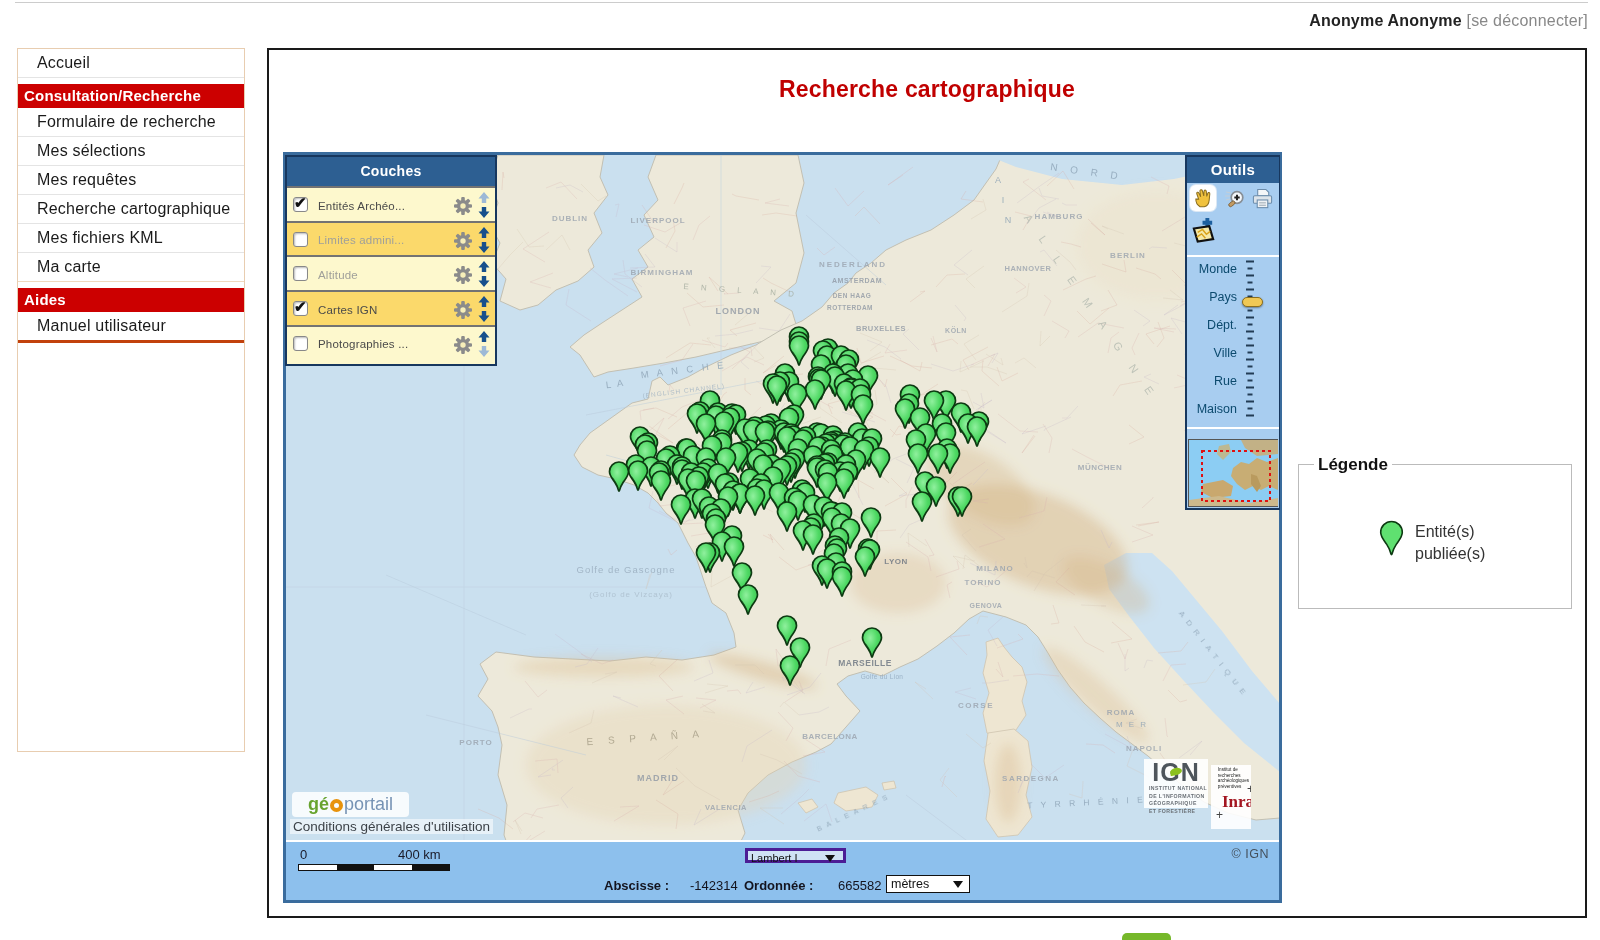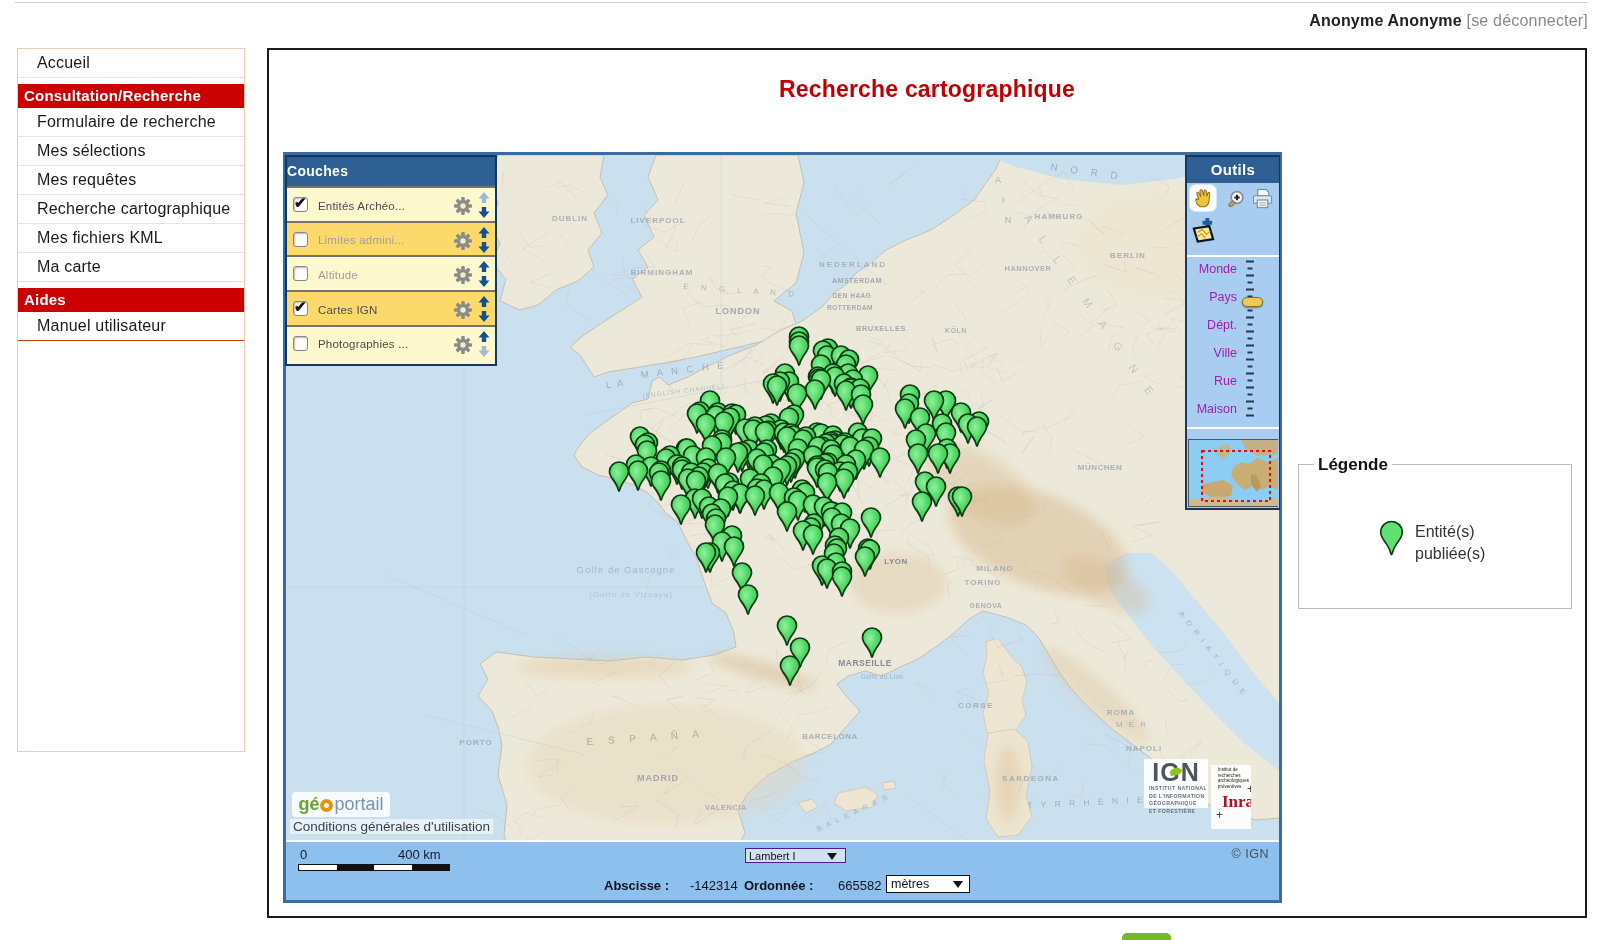--- a/index.html
+++ b/index.html
@@ -14,51 +14,51 @@
 .mh{font-size:15px;color:#fff;font-weight:bold;background:#cc0000;padding:3px 4px 4px 6px;margin-top:6px;letter-spacing:0.2px}
 .mh:first-child{margin-top:0}
 
 .content{position:absolute;left:267px;top:48px;width:1320px;height:870px;border:2px solid #1a1a1a;background:#fff}
 .title{position:absolute;left:0;top:26px;width:100%;text-align:center;font-size:23px;font-weight:bold;color:#c00000;letter-spacing:0.2px}
 
 .mapframe{position:absolute;left:14px;top:102px;width:999px;height:751px;border:3px solid #3a6c9d;background:#bfd9ec}
 .mapsvg{position:absolute;left:0;top:0;width:993px;height:745px}
 
 .couches{position:absolute;left:-1px;top:0px;width:212px;border:2px solid #17375e;background:#fdf8cd;padding-bottom:5px}
-.c-head{background:#2d5f92;color:#fff;font-weight:bold;font-size:14px;text-align:left;padding:6px 0 7px 0;letter-spacing:0.3px}
+.c-head{background:#2d5f92;color:#fff;font-weight:bold;font-size:14px;text-align:center;padding:6px 0 7px 0;letter-spacing:0.3px}
 .c-row{height:34.7px;border-top:2px solid #737373;position:relative}
 .c-row.gold{background:#fbd96b}.c-row.pale{background:#fdf8cd}
 .cb{position:absolute;left:6px;top:9px;width:15px;height:15px;background:#fff;border:1px solid #888;border-radius:3px;box-shadow:inset 1px 1px 2px #bbb}
 .cb.on:after{content:"\2714";position:absolute;left:0px;top:-4px;font-size:15px;color:#111;font-weight:bold}
 .c-lbl{position:absolute;left:31px;top:11.5px;font-size:11.5px;color:#4a4a4a;letter-spacing:0.2px}
 .c-lbl.dim{color:#a0a09a}
 .gear{position:absolute;left:167px;top:9px}
 .arrs{position:absolute;left:191px;top:4px;line-height:0}
 
 .outils{position:absolute;right:-1px;top:0;width:95px;border:2px solid #17375e;border-right:1px solid #17375e;background:#a8cdf0}
 .o-head{background:#2d5f92;color:#fff;font-weight:bold;font-size:15px;text-align:center;padding:4px 0 5px 0;letter-spacing:0.3px}
 .o-icons{height:74px;border-bottom:2px solid #fff;position:relative}
 .o-zoom{position:relative;height:172px;border-bottom:2px solid #fff}
-.o-zoom .zl{position:absolute;right:42px;font-size:12.5px;color:#a21caf}
+.o-zoom .zl{position:absolute;right:42px;font-size:12.5px;color:#0c4a6e}
 .o-mini{position:relative;height:68px;background:#92cdf2;border:1px solid #555;margin:10px 1px 1px 1px}
 
 .mapbar{position:absolute;left:0;bottom:0;width:993px;height:60px;background:#8dc0ed;border-top:2px solid #fff}
 .scale0{position:absolute;left:14px;top:5px;font-size:13px;color:#1a1a28}
 .scale400{position:absolute;left:112px;top:5px;font-size:13px;color:#1a1a28}
 .scalebar{position:absolute;left:12px;top:22px;width:152px;height:7px;border:1px solid #111;display:flex}
 .scalebar i{flex:1}.sb-w{background:#fff}.sb-b{background:#111}
-.sel1{position:absolute;left:459px;top:6px;width:101px;height:15px;background:#cfe2f4;border:1px solid #4c1d95;font-size:11px;color:#111;padding:0px 3px;line-height:14px}
+.sel1{position:absolute;left:459px;top:6px;width:101px;height:15px;background:#cfe2f4;border:3px solid #4c1d95;font-size:11px;color:#111;padding:0px 3px;line-height:14px}
 .sel1:after{content:"";position:absolute;right:8px;top:4px;border-left:5px solid transparent;border-right:5px solid transparent;border-top:7px solid #111}
 .coords{position:absolute;left:0;top:36px;width:993px;font-size:13px;color:#14141f}
 .coords b{font-weight:bold}
 .sel2{position:absolute;left:600px;top:-3px;width:84px;height:18px;background:#fff;border:1px solid #111;font-size:12.5px;color:#111;padding:1px 4px}
 .sel2:after{content:"";position:absolute;right:6px;top:5px;border-left:5px solid transparent;border-right:5px solid transparent;border-top:7px solid #111}
 .cign{position:absolute;right:10px;top:5px;font-size:12.5px;color:#44505c;letter-spacing:0.5px}
 
-.geop{position:absolute;left:6px;top:637px;width:98px;height:25px;background:rgba(255,255,255,0.85);border-radius:4px;font-size:18px;line-height:24px;text-align:center}
+.geop{position:absolute;left:6px;top:637px;width:117px;height:25px;background:rgba(255,255,255,0.85);border-radius:4px;font-size:18px;line-height:24px;text-align:center}
 .geop .g1{color:#67a32e;font-weight:bold}
 .geop .g2{display:inline-block;width:13px;height:13px;border:4px solid #e8930c;border-radius:50%;vertical-align:-2px;margin:0 1px}
 .geop .g3{color:#7693b4}
 .conds{position:absolute;left:4px;top:664px;font-size:13.5px;color:#3c4248;background:rgba(255,255,255,0.55);padding:0 3px}
 
 .legende{position:absolute;left:1029px;top:414px;width:274px;height:145px;border:1px solid #bbb}
 .legende .cap{position:absolute;left:15px;top:-10px;background:#fff;padding:0 4px;font-size:17px;font-weight:bold;color:#111}
 .legende .txt{position:absolute;left:116px;top:56px;font-size:16px;color:#333;line-height:22px}
 
 .ignlogo{position:absolute;left:858px;top:604px;width:64px;height:49px;background:rgba(255,255,255,0.88);text-align:center}
@@ -78,21 +78,21 @@
 <div class="menu">
     <div class="mi">Accueil</div>
     <div class="mh">Consultation/Recherche</div>
     <div class="mi">Formulaire de recherche</div>
     <div class="mi">Mes sélections</div>
     <div class="mi">Mes requêtes</div>
     <div class="mi">Recherche cartographique</div>
     <div class="mi">Mes fichiers KML</div>
     <div class="mi" style="border-bottom:1px solid #f0d9be">Ma carte</div>
     <div class="mh">Aides</div>
-    <div class="mi" style="border-bottom:1px solid #c2410c">Manuel utilisateur</div>
+    <div class="mi" style="border-bottom:3px solid #c2410c">Manuel utilisateur</div>
   </div>
 <div class="content">
 <div class="title">Recherche cartographique</div>
 <div class="mapframe">
 <svg class="mapsvg" viewBox="0 0 993 745">
         <defs>
           <filter id="soft" x="-30%" y="-30%" width="160%" height="160%">
             <feGaussianBlur stdDeviation="6"></feGaussianBlur>
           </filter>
           <radialGradient id="mg" cx="40%" cy="35%" r="70%">

